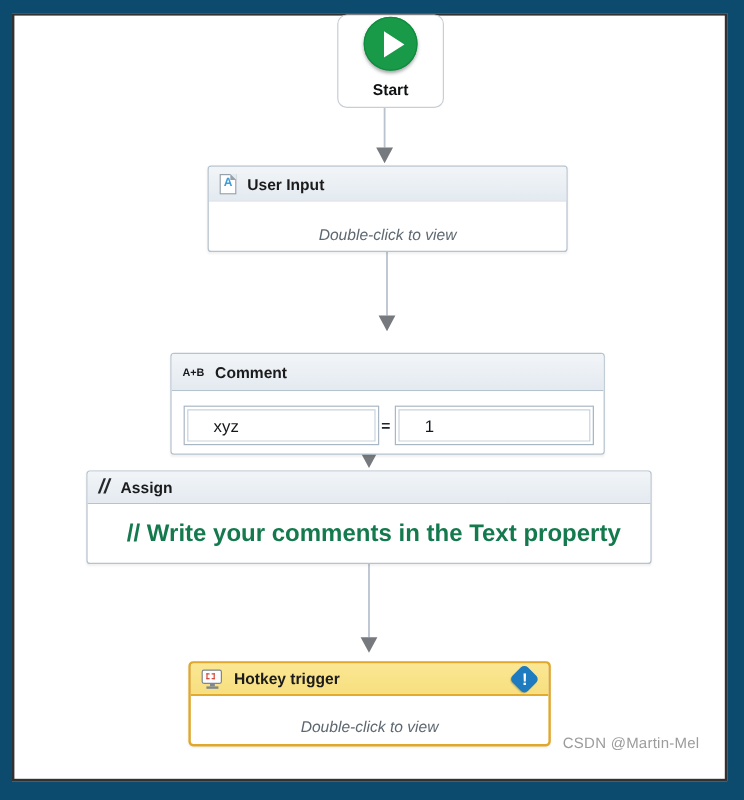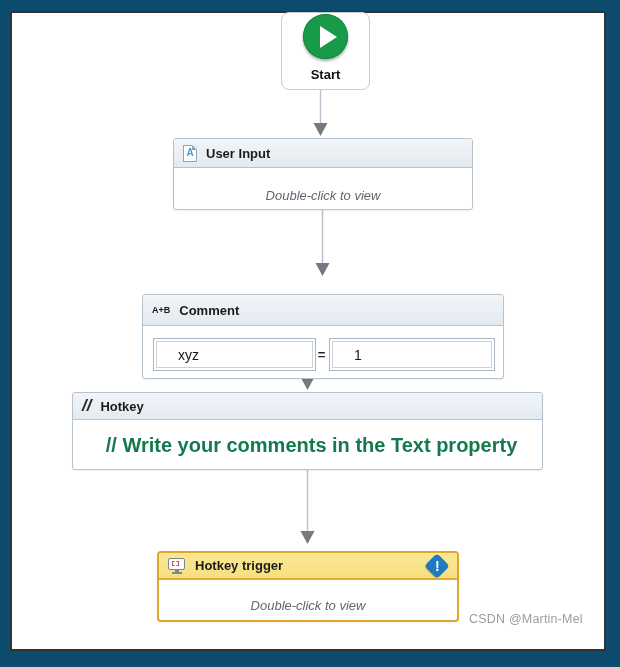--- a/index.html
+++ b/index.html
@@ -165,21 +165,21 @@
     <div class="node-body">
       <div class="assign-field field-to">xyz</div>
       <div class="equals-sign">=</div>
       <div class="assign-field field-value">1</div>
     </div>
   </div>
 
   <div class="node comment">
     <div class="node-header">
       <span class="slash-icon">//</span>
-      <span class="node-title">Hotkey</span>
+      <span class="node-title">Assign</span>
     </div>
     <div class="node-body">
       <span class="comment-text">// Write your comments in the Text property</span>
     </div>
   </div>
 
   <div class="node hotkey">
     <div class="node-header">
       <span class="monitor-icon">
         <span class="monitor-screen"></span>

